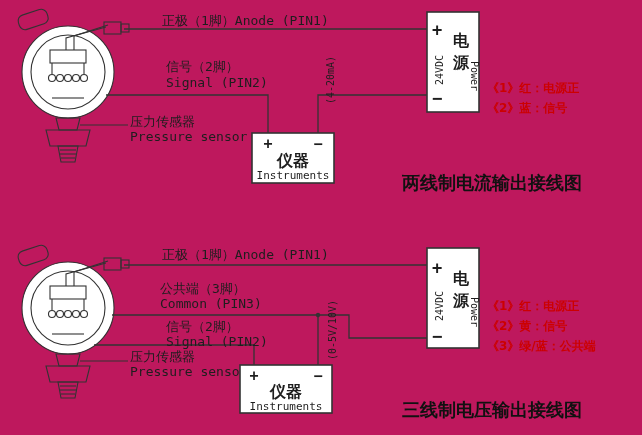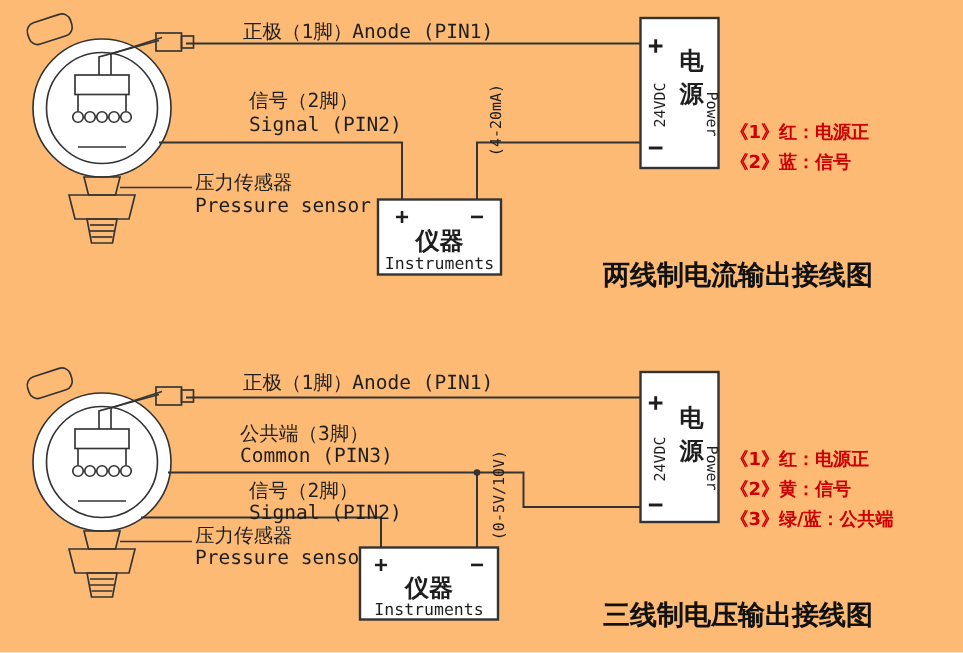--- a/index.html
+++ b/index.html
@@ -1,16 +1,16 @@
 <!DOCTYPE html>
 <html><head>
 <meta charset="utf-8">
 <style>
   html,body{margin:0;padding:0;background:#ffffff;}
-  .page{position:relative;width:642px;height:435px;background:#fdba74;overflow:hidden;}
+  .page{position:relative;width:642px;height:435px;background:#be185d;overflow:hidden;}
   svg{display:block;}
   svg text{font-family:"DejaVu Sans Mono","DejaVu Sans",monospace;fill:#1e1e1e;}
   text.lbl{font-size:13px;}
   text.term{font-size:15px;font-weight:bold;}
   text.term-big{font-size:17px;font-weight:bold;}
   text.cjk-big{font-size:16px;font-weight:bold;font-family:"DejaVu Sans",sans-serif;}
   text.small{font-size:11px;}
   text.rot{font-size:10px;}
   text.note{font-size:12px;font-weight:bold;fill:#cc0000;font-family:"DejaVu Sans",sans-serif;}
   text.caption{font-size:18px;font-weight:600;fill:#111;font-family:"DejaVu Serif","DejaVu Sans",serif;}

